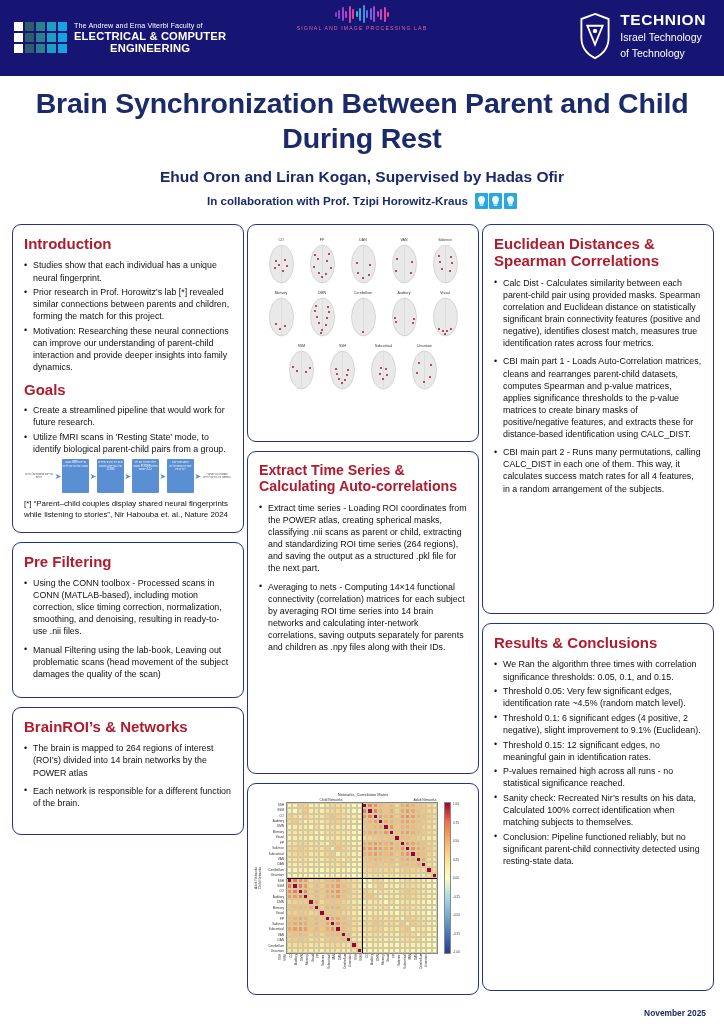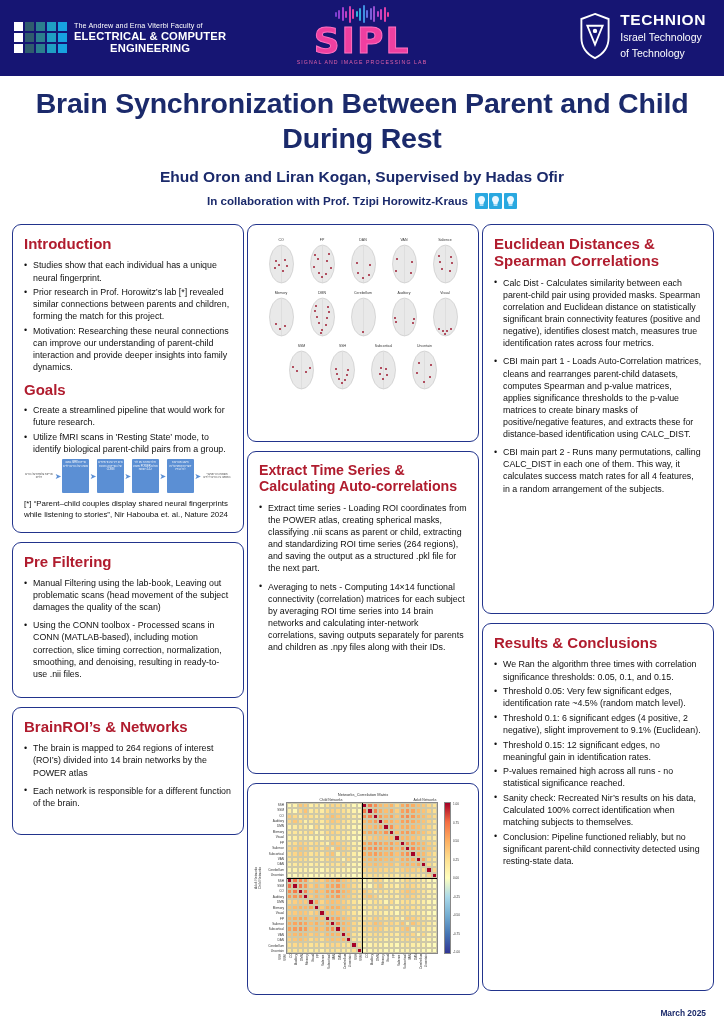--- a/index.html
+++ b/index.html
@@ -210,21 +210,20 @@
           <i style="height:13px;background:#2fa8dc"></i>
         <i style="height:18px;background:#3f8fe0"></i>
           <i style="height:8px;background:#5f6fe0"></i>
         <i style="height:12px;background:#7a5fd8"></i>
           <i style="height:16px;background:#9a4fd0"></i>
         <i style="height:6px;background:#b844c8"></i>
           <i style="height:11px;background:#cf41bc"></i>
         <i style="height:15px;background:#e040a8"></i>
           <i style="height:5px;background:#ef3fa0"></i>
       </div>
-      <div class="sipl-word">SIPL</div>
       <div class="sipl-sub">SIGNAL AND IMAGE PROCESSING LAB</div>
     </div>
 
     <div class="logo-technion">
       <svg class="tech-mark" viewBox="0 0 40 56">
         <path d="M20 2 L36 8 L36 30 Q36 46 20 54 Q4 46 4 30 L4 8 Z" fill="none" stroke="#ffffff" stroke-width="2.2"></path>
         <path d="M11 16 L29 16 L20 38 Z" fill="none" stroke="#ffffff" stroke-width="2.2"></path>
         <circle cx="20" cy="22" r="2.6" fill="#ffffff"></circle>
       </svg>
       <div>
@@ -294,22 +293,22 @@
           <span class="flow-arr">➤</span>
           <div class="flow-plain">תוצאות זיהוי ושיעורי התאמה בין הורים לילדים</div>
         </div>
 
         <div class="ref-note">[*] “Parent–child couples display shared neural fingerprints while listening to stories”, Nir Habouba et. al., Nature 2024</div>
       </div>
 
       <div class="card">
         <h2>Pre Filtering</h2>
         <ul class="bul gap">
+          <li>Using the CONN toolbox - Processed scans in CONN (MATLAB-based), including motion correction, slice timing correction, normalization, smoothing, and denoising, resulting in ready-to-use .nii files.</li>
           <li>Manual Filtering using the lab-book, Leaving out problematic scans (head movement of the subject damages the quality of the scan)</li>
-          <li>Using the CONN toolbox - Processed scans in CONN (MATLAB-based), including motion correction, slice timing correction, normalization, smoothing, and denoising, resulting in ready-to-use .nii files.</li>
         </ul>
       </div>
 
       <div class="card" style="min-height:128px">
         <h2>BrainROI’s &amp; Networks</h2>
         <ul class="bul gap">
           <li>The brain is mapped to 264 regions of interest (ROI’s) divided into 14 brain networks by the POWER atlas</li>
           <li>Each network is responsible for a different function of the brain.</li>
         </ul>
       </div>
@@ -1408,14 +1407,14 @@
           <li>Threshold 0.1: 6 significant edges (4 positive, 2 negative), slight improvement to 9.1% (Euclidean).</li>
           <li>Threshold 0.15: 12 significant edges, no meaningful gain in identification rates.</li>
           <li>P-values remained high across all runs - no statistical significance reached.</li>
           <li>Sanity check: Recreated Nir’s results on his data, Calculated 100% correct identification when matching subjects to themselves.</li>
           <li>Conclusion: Pipeline functioned reliably, but no significant parent-child connectivity detected using resting-state data.</li>
         </ul>
       </div>
     </div>
   </div>
 
-  <div class="footer-date">March 2025</div>
+  <div class="footer-date">November 2025</div>
 </div>
 
 </body></html>

